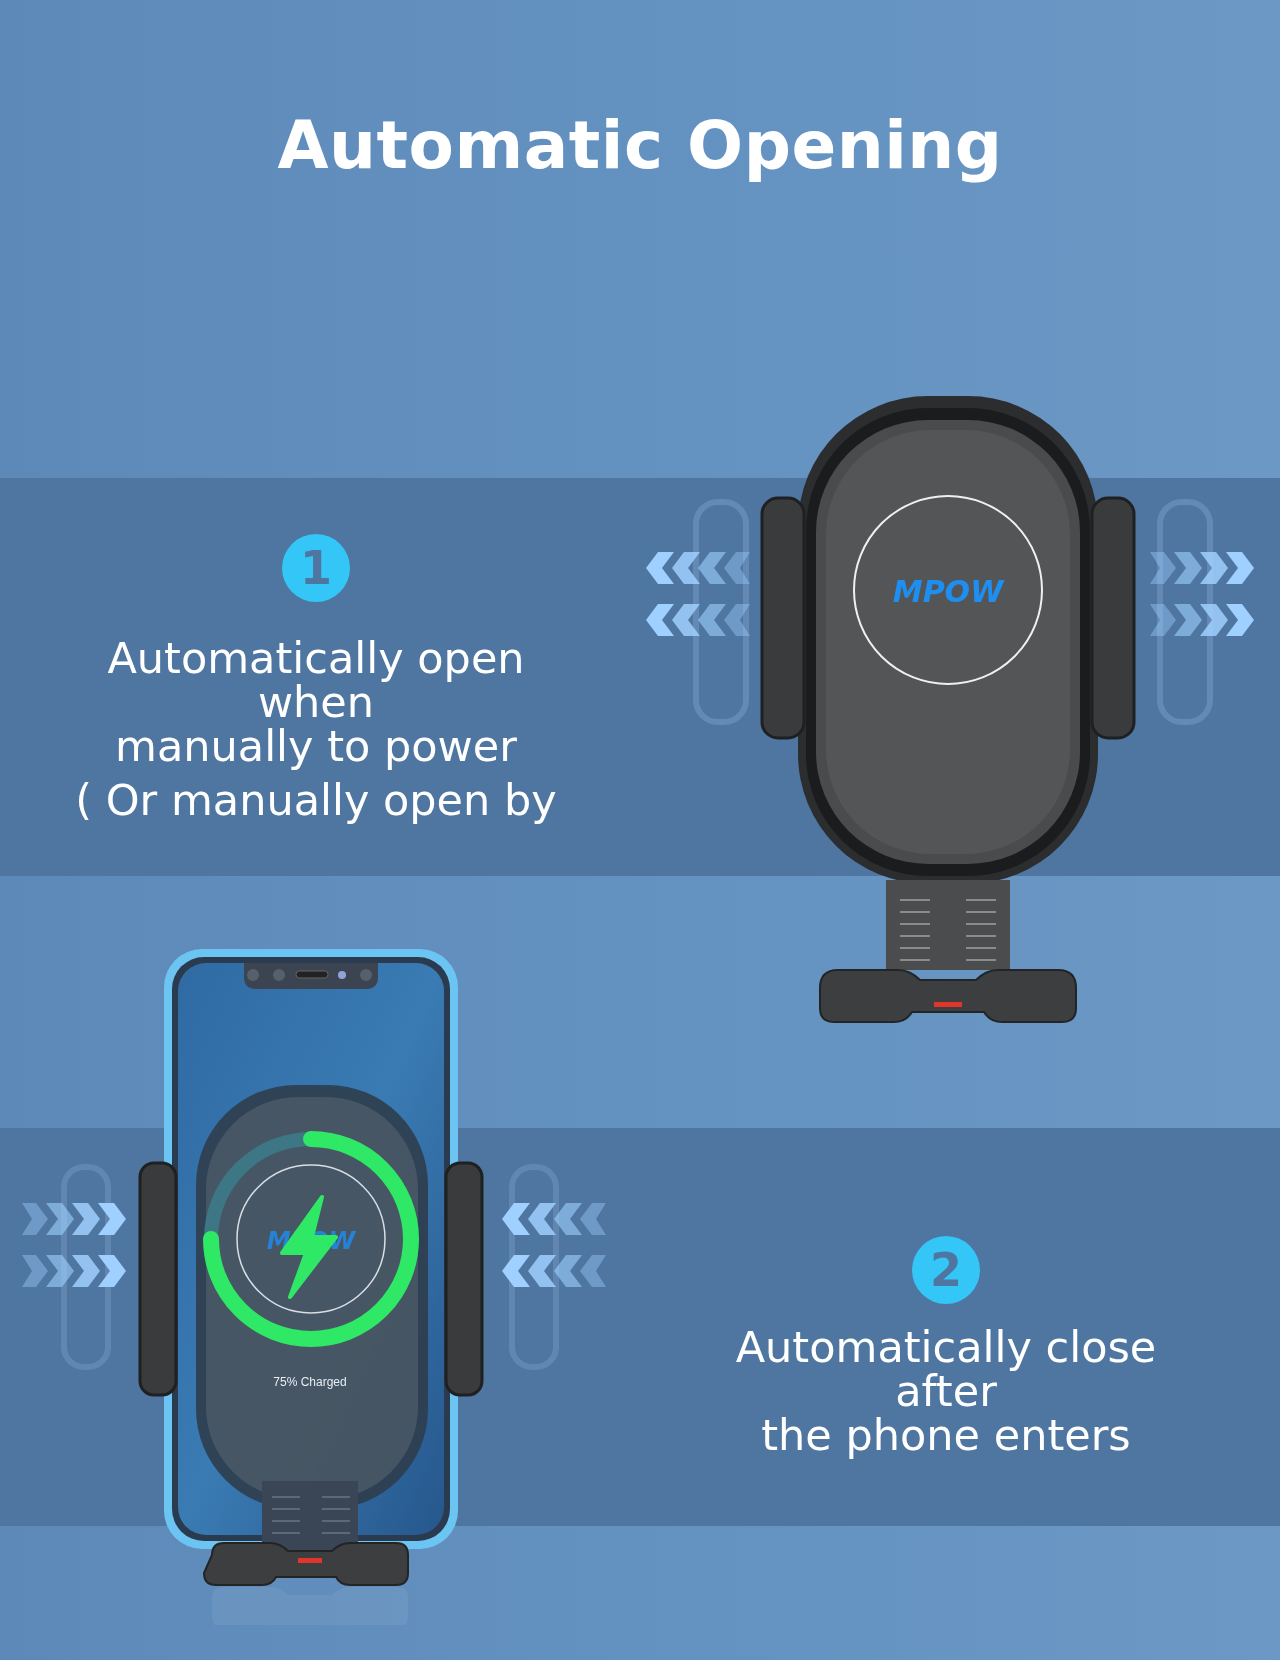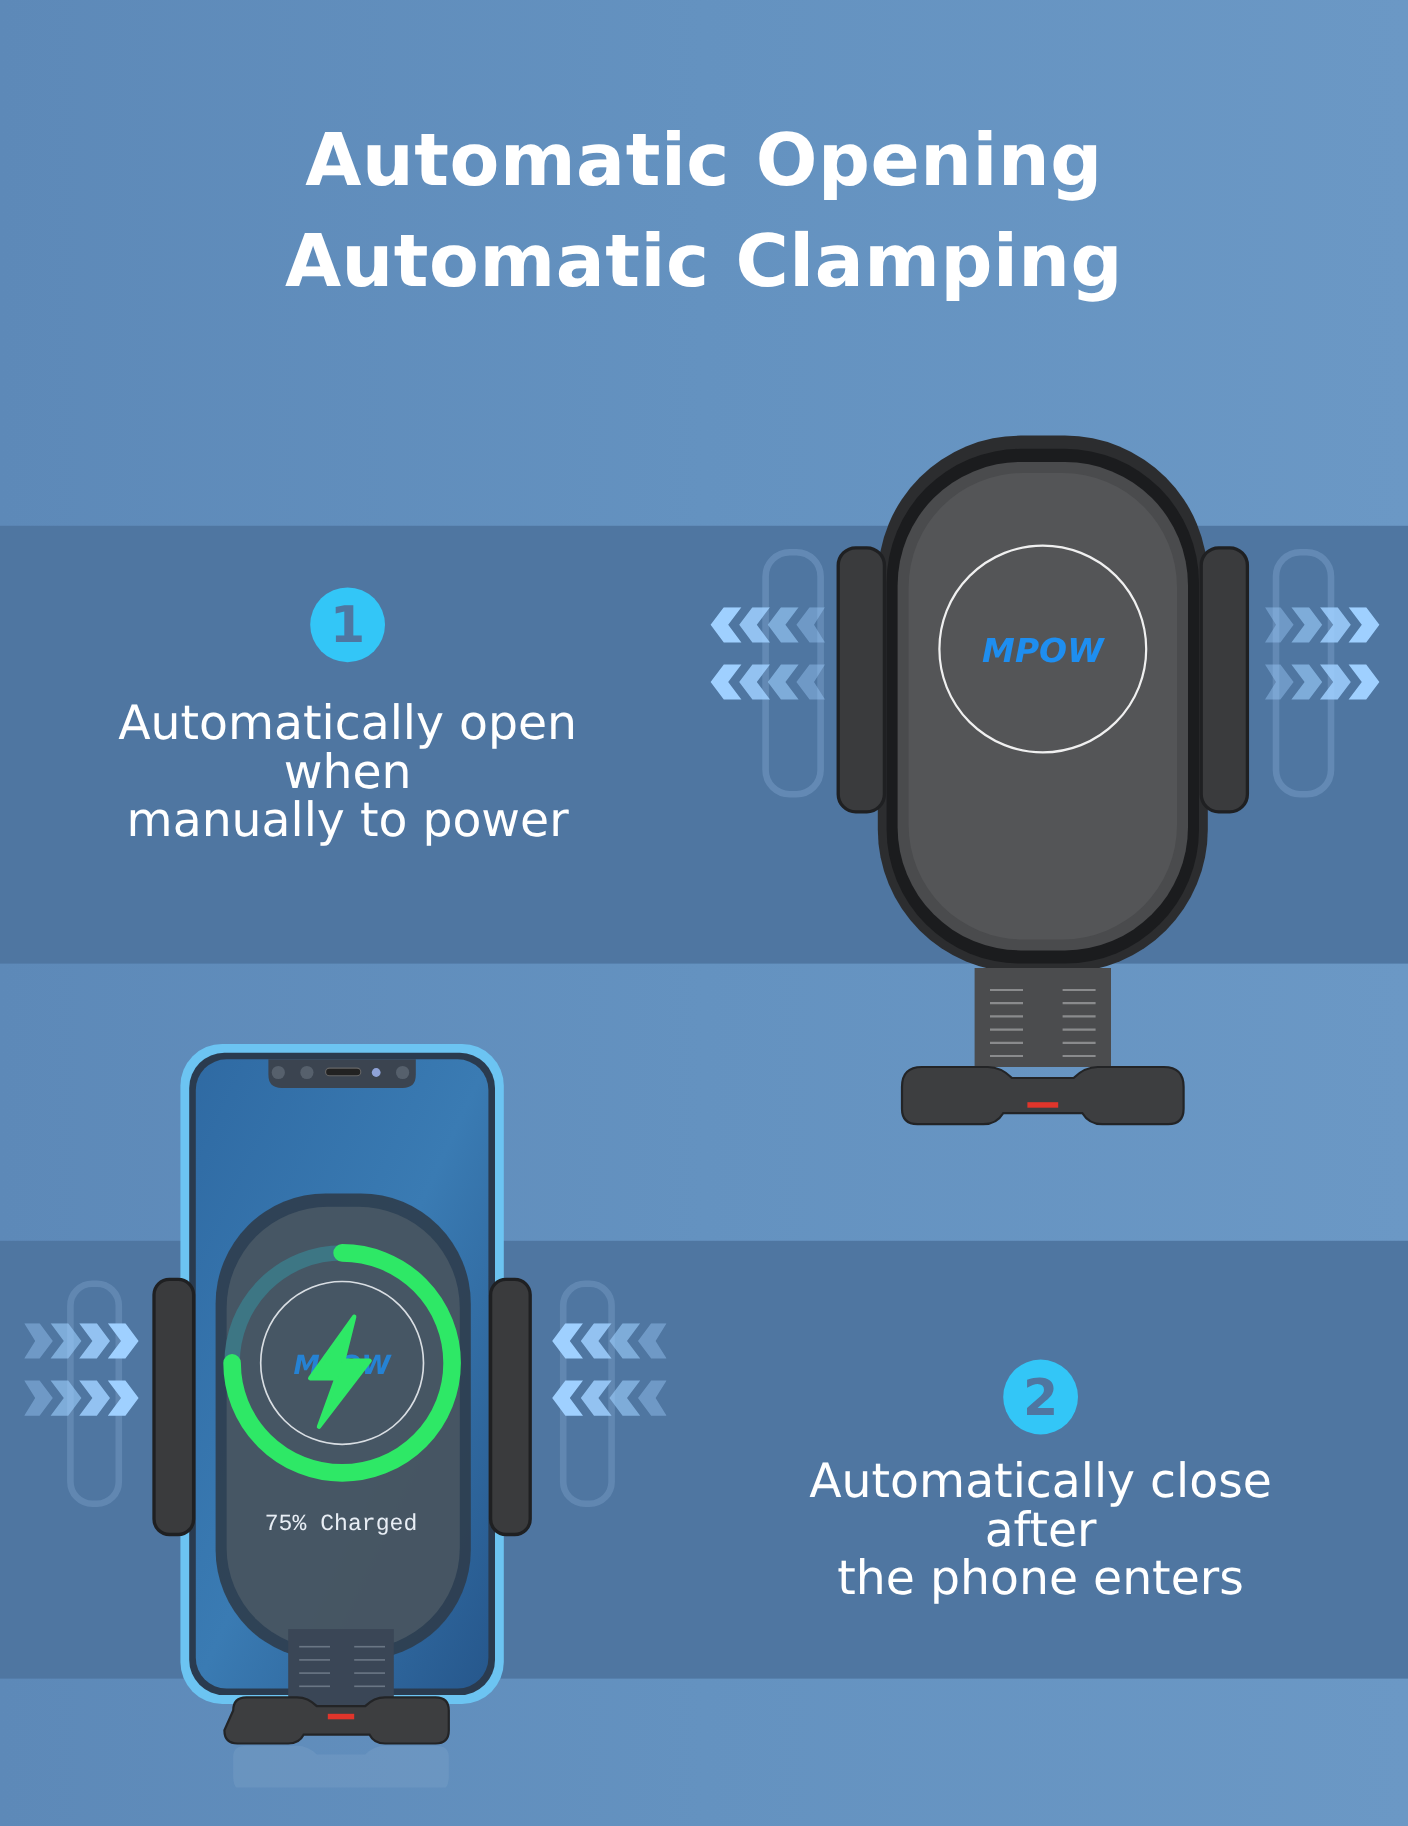--- a/index.html
+++ b/index.html
@@ -22,38 +22,38 @@
   .step-1 .l1{margin-top:34px;}
   .step-1 .l3{margin-top:10px;}
   .step-2{left:690px;width:512px;top:1236px;}
   .step-2 .l1{margin-top:21px;}
 
   
   .device{position:absolute;}
   .arrows{position:absolute;}
   svg{display:block;}
   .charge-label{position:absolute;left:230px;top:1375px;width:160px;text-align:center;color:#e8eef5;
-    font-family:Liberation Mono, monospace;font-size:21px;}
+    font-family:Liberation Sans, sans-serif;font-size:12px;}
 </style>
 </head>
 <body>
 
 <div class="page">
   <div class="band band-1"></div>
   <div class="band band-2"></div>
 
   <div class="title">
     <div>Automatic Opening</div>
-    <div>Automatic Clamping</div>
   </div>
 
   <div class="step step-1">
     <div class="badge">1</div>
     <div class="step-text l1">Automatically open when</div>
     <div class="step-text">manually to power</div>
+    <div class="step-text l3">( Or manually open by</div>
   </div>
 
   <div class="step step-2">
     <div class="badge">2</div>
     <div class="step-text l1">Automatically close after</div>
     <div class="step-text">the phone enters</div>
   </div>
 
   <div class="device" style="left:630px;top:390px;">
     <svg width="640" height="640" viewBox="0 0 640 640">

